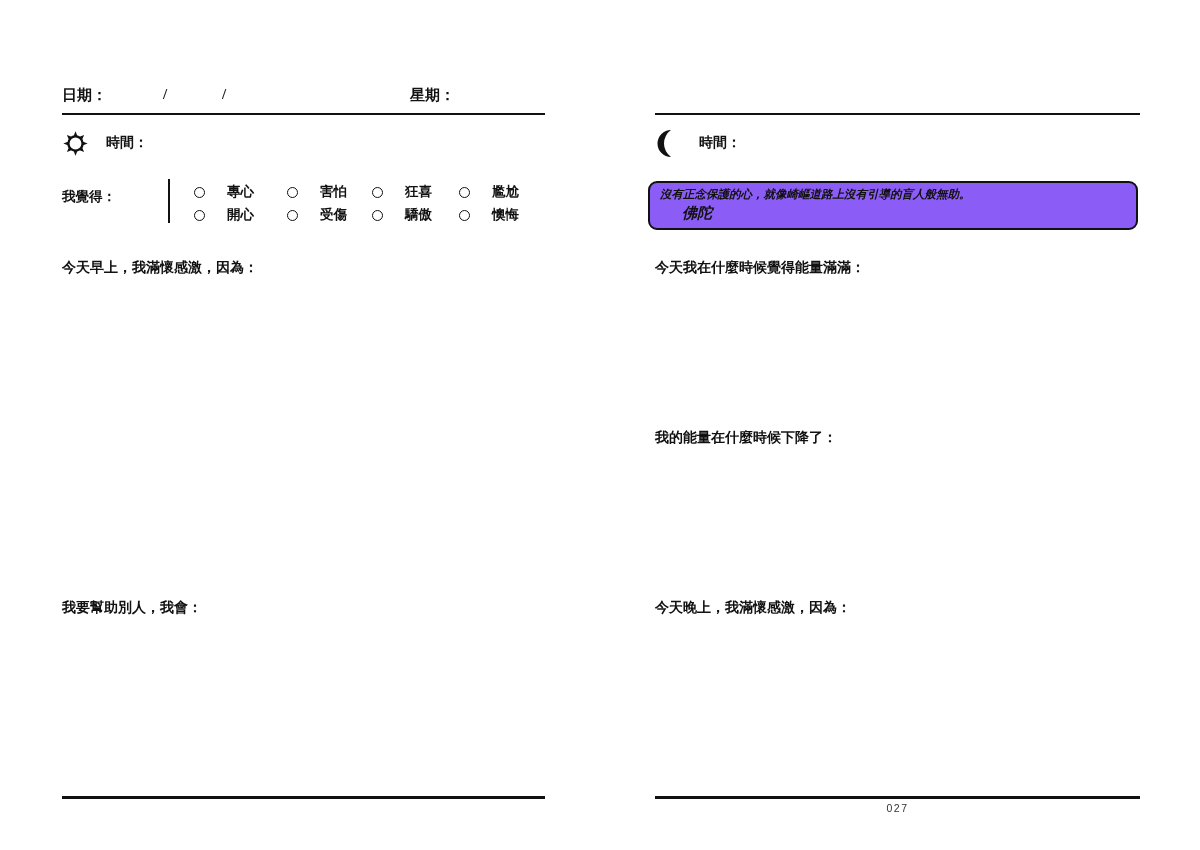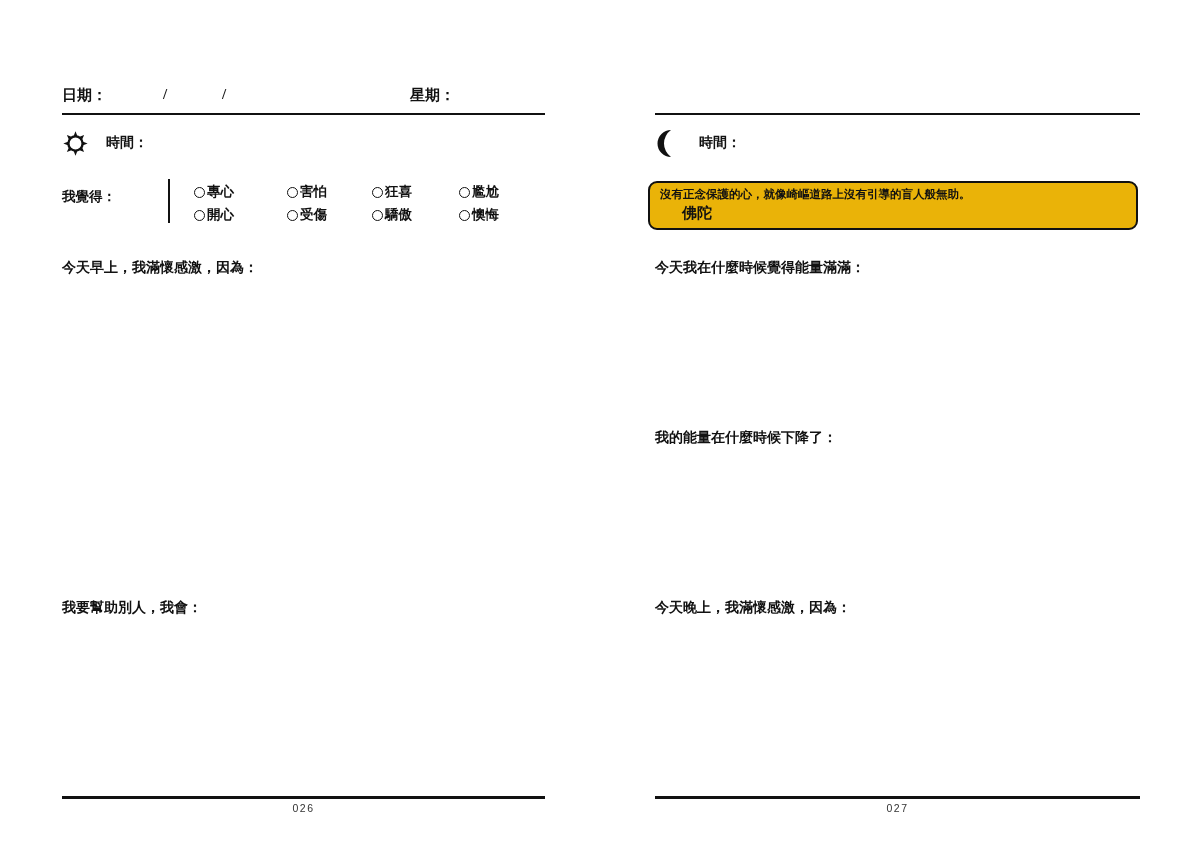--- a/index.html
+++ b/index.html
@@ -25,27 +25,27 @@
   
   .icon-slot { top:127px; left:0; width:30px; height:32px; display:flex; align-items:center; }
   .time-label { top:134px; left:44px; font-size:14px; font-weight:bold; white-space:nowrap; }
 
   
   .feelings-label { top:188px; left:0; font-size:13.5px; font-weight:bold; white-space:nowrap; }
   .feelings-divider { top:179px; left:106px; width:2px; height:44px; background:#111; }
   .feelings-grid { top:183px; left:132px; display:grid;
                    grid-template-columns:93px 85px 87px 84px; row-gap:5px; }
   .feeling { display:flex; align-items:center; font-size:13.5px; font-weight:bold;
-             white-space:nowrap; cursor:pointer; }
+             white-space:nowrap; cursor:pointer;gap:20px; }
   .feeling .circle { width:11px; height:11px; border:1.6px solid #111; border-radius:50%;
                      display:inline-block; margin-right:2px; background:#fff; flex:0 0 auto; }
 
   
   .quote-box { top:181px; left:-7px; width:490px; border:2px solid #111; border-radius:9px;
-               background:#eab308; padding:4px 10px 5px 10px; }
+               background:#8b5cf6; padding:4px 10px 5px 10px;font-style:italic; }
   .quote-text { font-size:11.5px; font-weight:bold; line-height:1.35; }
   .quote-author { font-size:15px; font-weight:bold; margin-left:22px; margin-top:1px; }
 
   
   .prompt { left:0; font-size:14px; font-weight:bold; white-space:nowrap; }
   .prompt-1 { top:259px; }
   .prompt-2 { top:429px; }
   .prompt-3 { top:599px; }
   .writing-area { left:0; width:100%; height:135px; }
   .wa-1 { top:285px; } .wa-2 { top:455px; } .wa-3 { top:625px; }
@@ -125,21 +125,20 @@
       </span>
   </div>
 
   <span class="abs prompt prompt-1">今天早上，我滿懷感激，因為：</span>
   <div class="abs writing-area wa-1"></div>
   <div class="abs writing-area wa-2"></div>
   <span class="abs prompt prompt-3">我要幫助別人，我會：</span>
   <div class="abs writing-area wa-3"></div>
 
   <div class="abs rule-bottom"></div>
-  <div class="abs page-number">026</div>
 </div>
 
 <div class="page page-right">
 
   <div class="abs rule-top"></div>
 
   <div class="abs icon-slot">
     <svg width="20" height="31" viewBox="0 0 20 30" aria-hidden="true">
       <path d="M 16 1.5 A 13.2 13.2 0 1 0 16 28.5 A 16.5 16.5 0 0 1 16 1.5 Z" fill="#111"></path>
     </svg>

